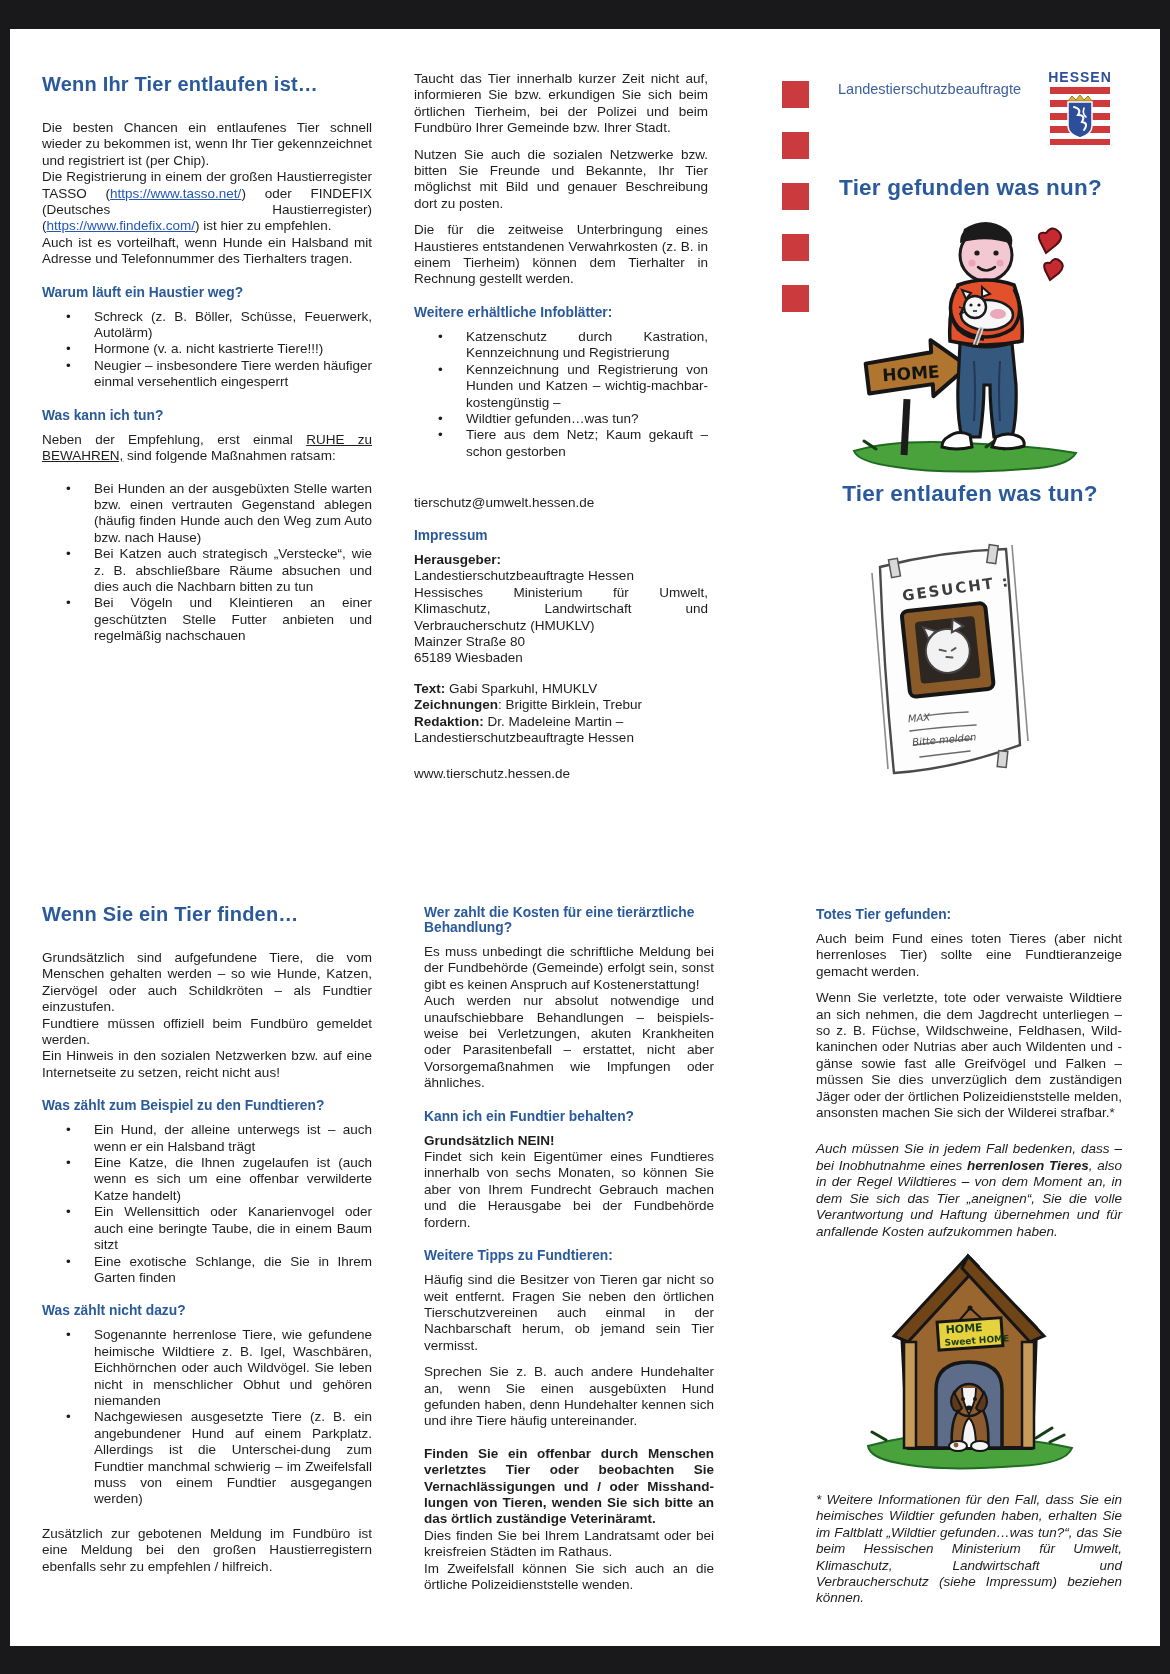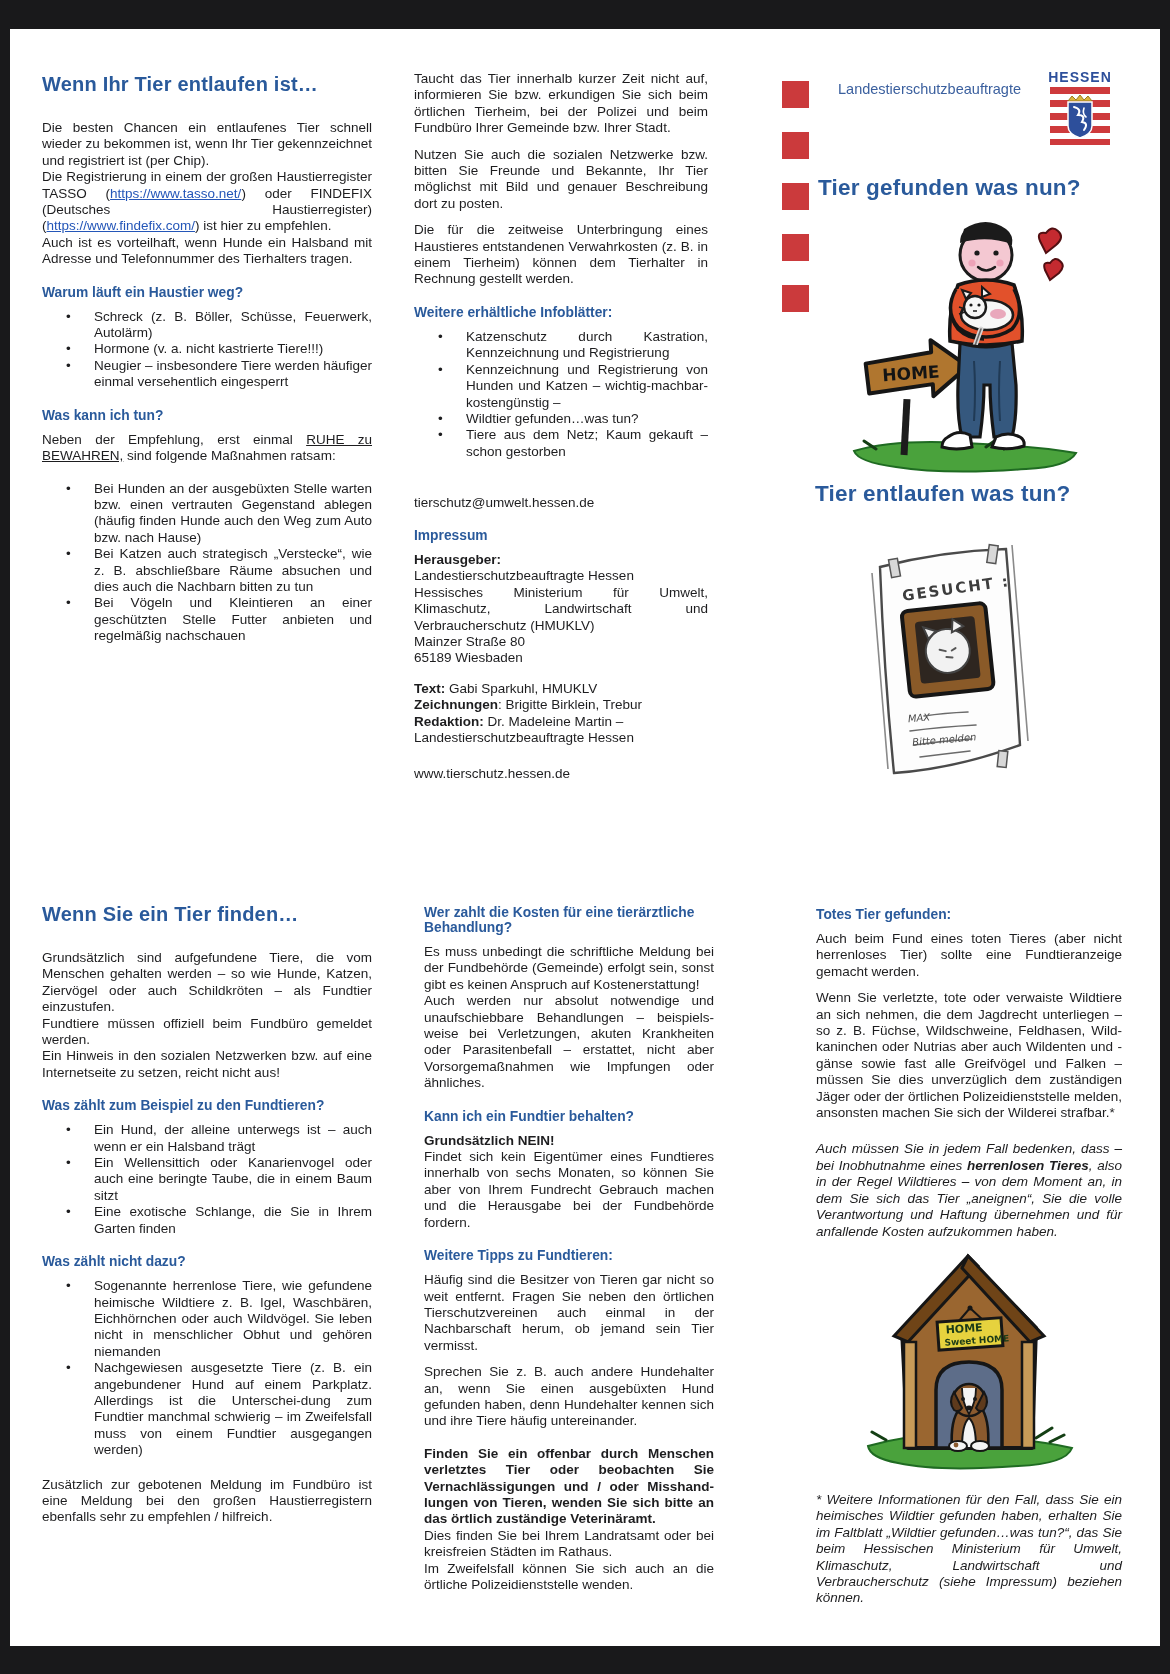--- a/index.html
+++ b/index.html
@@ -23,21 +23,21 @@
   a.lnk{color:#2456b8;text-decoration:underline;cursor:pointer;}
   .note{color:#4f6ca8;}
   .fn{font-size:12.6px;color:#2a2a2c;}
   
   .sq{position:absolute;left:772px;width:27px;height:27px;background:#cb3a3c;}
   .agency{position:absolute;left:822px;top:52px;width:195px;text-align:center;
           color:#3a5f9e;font-size:14.5px;}
   .logo{position:absolute;left:1038px;top:40px;width:64px;text-align:center;}
   .logo .logo-word{color:#2d4f9b;font-weight:bold;font-size:14px;letter-spacing:1px;}
   .cover-title{position:absolute;color:#2a5a9b;font-weight:bold;font-size:22.5px;
-               text-align:left;letter-spacing:.2px;}
+               text-align:center;letter-spacing:.2px;}
   svg text{font-family:"DejaVu Sans",sans-serif;}
 </style>
 </head>
 <body>
 
 <div class="page" id="page1">
   <div class="col" style="left:32px;top:44px;width:330px;">
       <div class="h1">Wenn Ihr Tier entlaufen ist…</div>
       <p class="body"><span>Die besten Chancen ein entlaufenes Tier schnell wieder zu bekommen ist, wenn Ihr Tier gekennzeichnet und registriert ist (per Chip).</span><br><span>Die Registrierung in einem der großen Haustierregister TASSO (</span><a class="lnk" href="#">https://www.tasso.net/</a><span>) oder FINDEFIX (Deutsches Haustierregister) (</span><a class="lnk" href="#">https://www.findefix.com/</a><span>) ist hier zu empfehlen.</span><br><span>Auch ist es vorteilhaft, wenn Hunde ein Halsband mit Adresse und Telefonnummer des Tierhalters tragen.</span></p>
       <div class="h2">Warum läuft ein Haustier weg?</div>
@@ -168,20 +168,21 @@
   </svg>
 </div>
 
 <div class="page" id="page2">
   <div class="col" style="left:32px;top:62px;width:330px;">
       <div class="h1">Wenn Sie ein Tier finden…</div>
       <p class="body"><span>Grundsätzlich sind aufgefundene Tiere, die vom Menschen gehalten werden – so wie Hunde, Katzen, Ziervögel oder auch Schildkröten – als Fundtier einzustufen.</span><br><span>Fundtiere müssen offiziell beim Fundbüro gemeldet werden.</span><br><span>Ein Hinweis in den sozialen Netzwerken bzw. auf eine Internetseite zu setzen, reicht nicht aus!</span></p>
       <div class="h2">Was zählt zum Beispiel zu den Fundtieren?</div>
       <ul class="bl">
         <li><span>Ein Hund, der alleine unterwegs ist – auch wenn er ein Halsband trägt</span></li>
+        <li><span>Eine Katze, die Ihnen zugelaufen ist (auch wenn es sich um eine offenbar verwilderte Katze handelt)</span></li>
         <li><span>Ein Wellensittich oder Kanarienvogel oder auch eine beringte Taube, die in einem Baum sitzt</span></li>
         <li><span>Eine exotische Schlange, die Sie in Ihrem Garten finden</span></li>
       </ul>
       <div class="h2">Was zählt nicht dazu?</div>
       <ul class="bl">
         <li><span>Sogenannte herrenlose Tiere, wie gefundene heimische Wildtiere z. B. Igel, Waschbären, Eichhörnchen oder auch Wildvögel. Sie leben nicht in menschlicher Obhut und gehören niemanden</span></li>
         <li><span>Nachgewiesen ausgesetzte Tiere (z. B. ein angebundener Hund auf einem Parkplatz. Allerdings ist die Unterschei-dung zum Fundtier manchmal schwierig – im Zweifelsfall muss von einem Fundtier ausgegangen werden)</span></li>
       </ul>
       <p class="body" style="margin-top: 18px;"><span>Zusätzlich zur gebotenen Meldung im Fundbüro ist eine Meldung bei den großen Haustierregistern ebenfalls sehr zu empfehlen / hilfreich.</span></p>
     </div>

